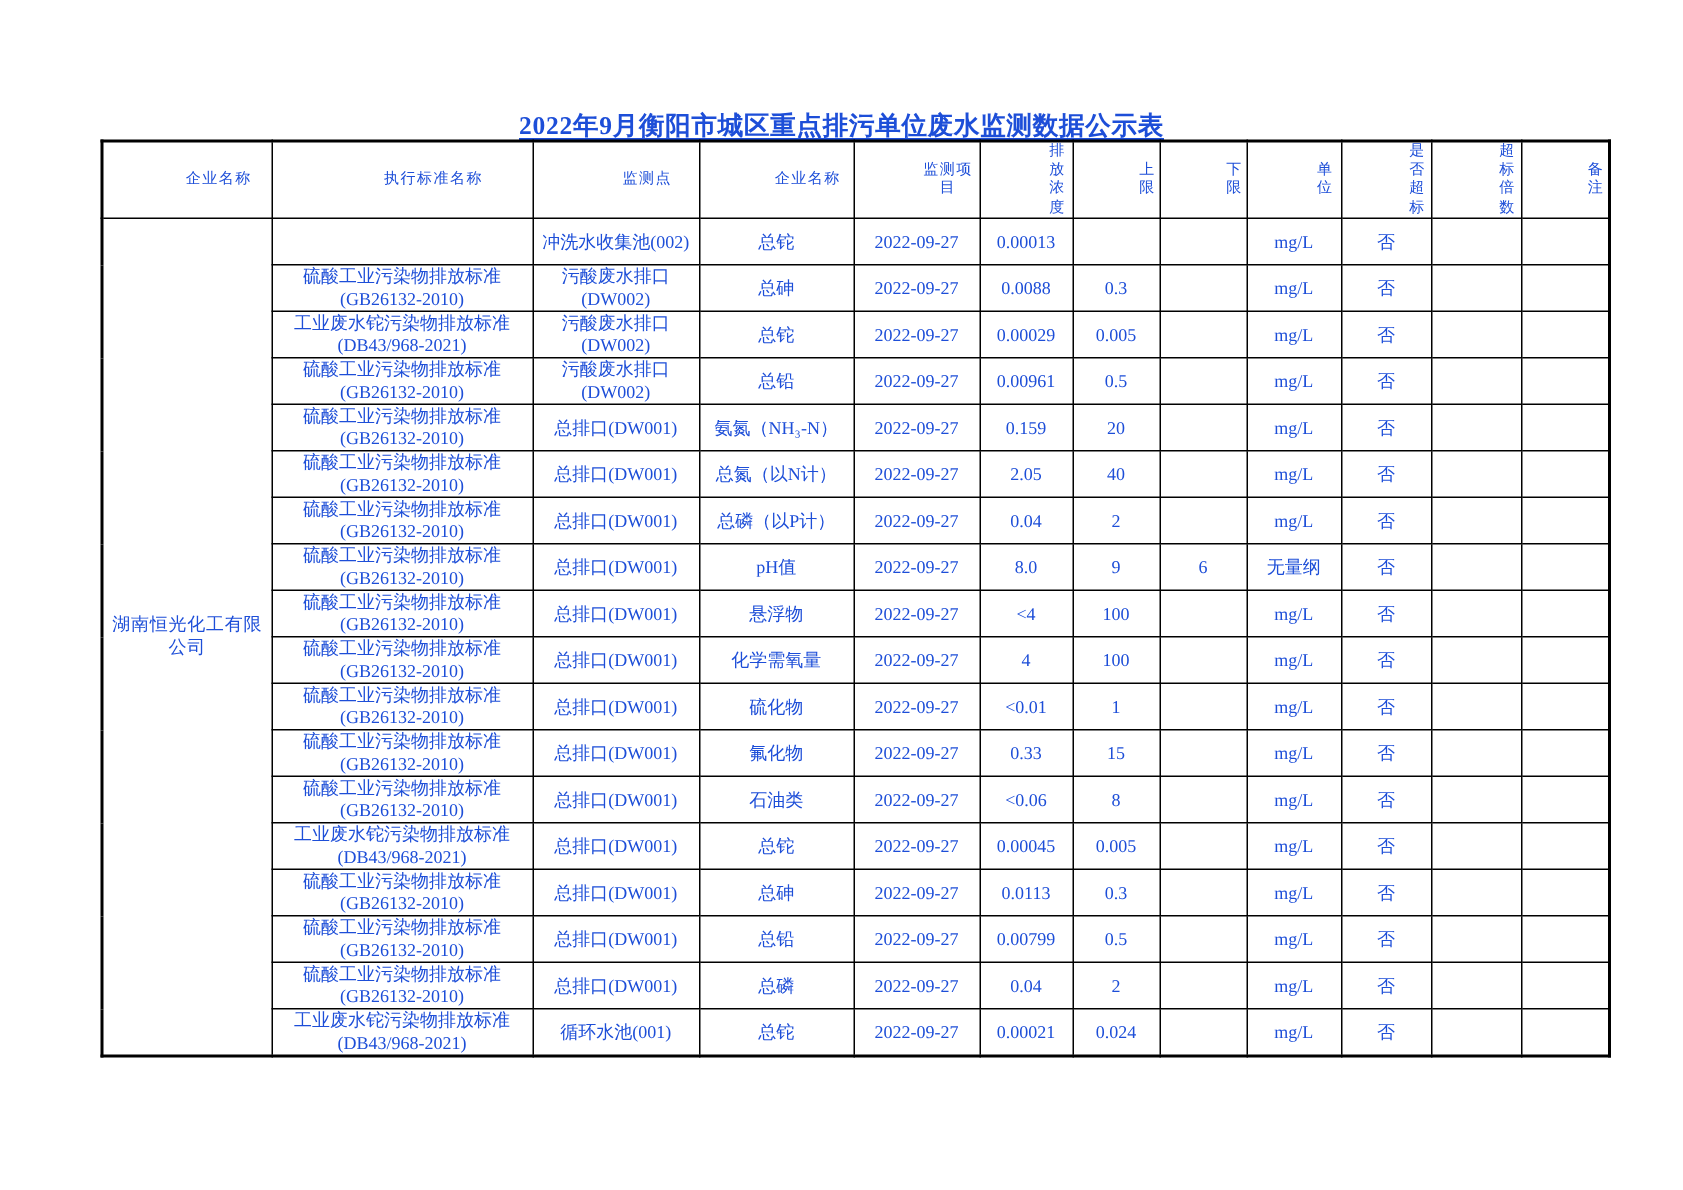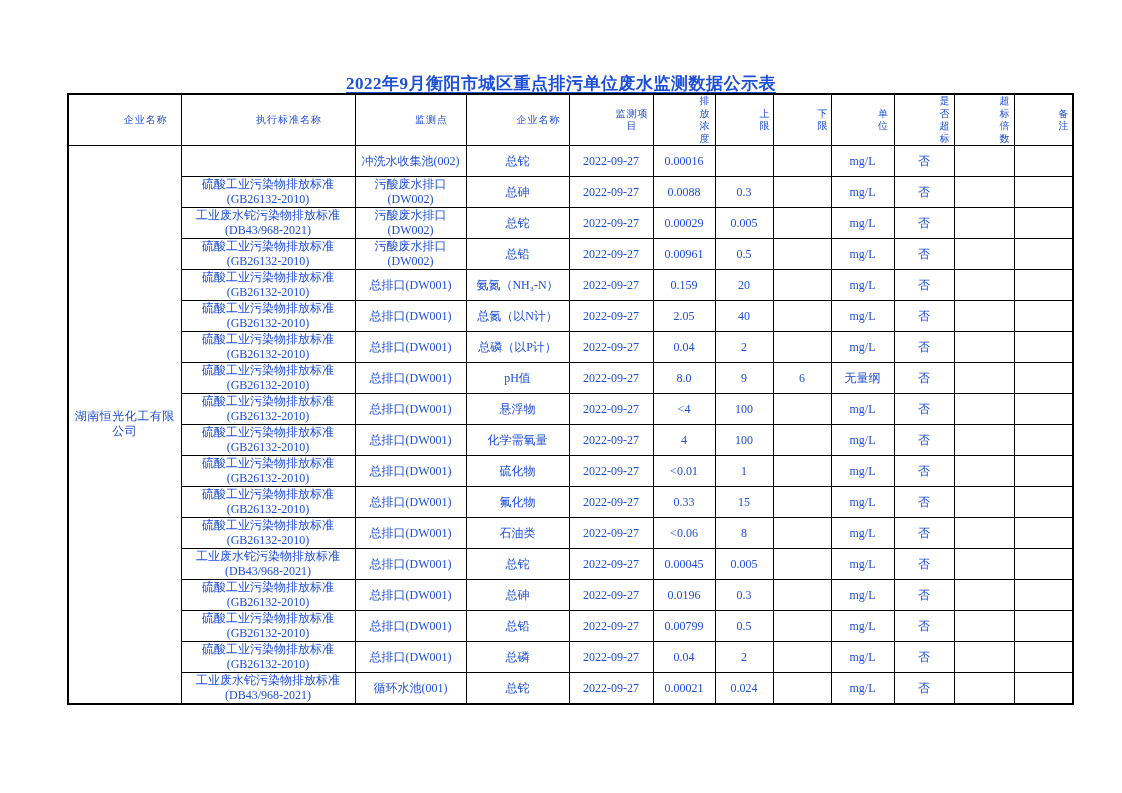--- a/index.html
+++ b/index.html
@@ -88,21 +88,21 @@
             <th>备注</th>
           </tr>
       </thead>
       <tbody>
           <tr>
             <td rowspan="18" class="company">湖南恒光化工有限公司</td>
             <td></td>
             <td>冲洗水收集池(002)</td>
             <td>总铊</td>
             <td>2022-09-27</td>
-            <td>0.00016</td>
+            <td>0.00013</td>
             <td></td>
             <td></td>
             <td>mg/L</td>
             <td>否</td>
             <td></td>
             <td></td>
           </tr>
           <tr>
             <td>硫酸工业污染物排放标准
 (GB26132-2010)</td>
@@ -287,21 +287,21 @@
             <td>否</td>
             <td></td>
             <td></td>
           </tr>
           <tr>
             <td>硫酸工业污染物排放标准
 (GB26132-2010)</td>
             <td>总排口(DW001)</td>
             <td>总砷</td>
             <td>2022-09-27</td>
-            <td>0.0196</td>
+            <td>0.0113</td>
             <td>0.3</td>
             <td></td>
             <td>mg/L</td>
             <td>否</td>
             <td></td>
             <td></td>
           </tr>
           <tr>
             <td>硫酸工业污染物排放标准
 (GB26132-2010)</td>

